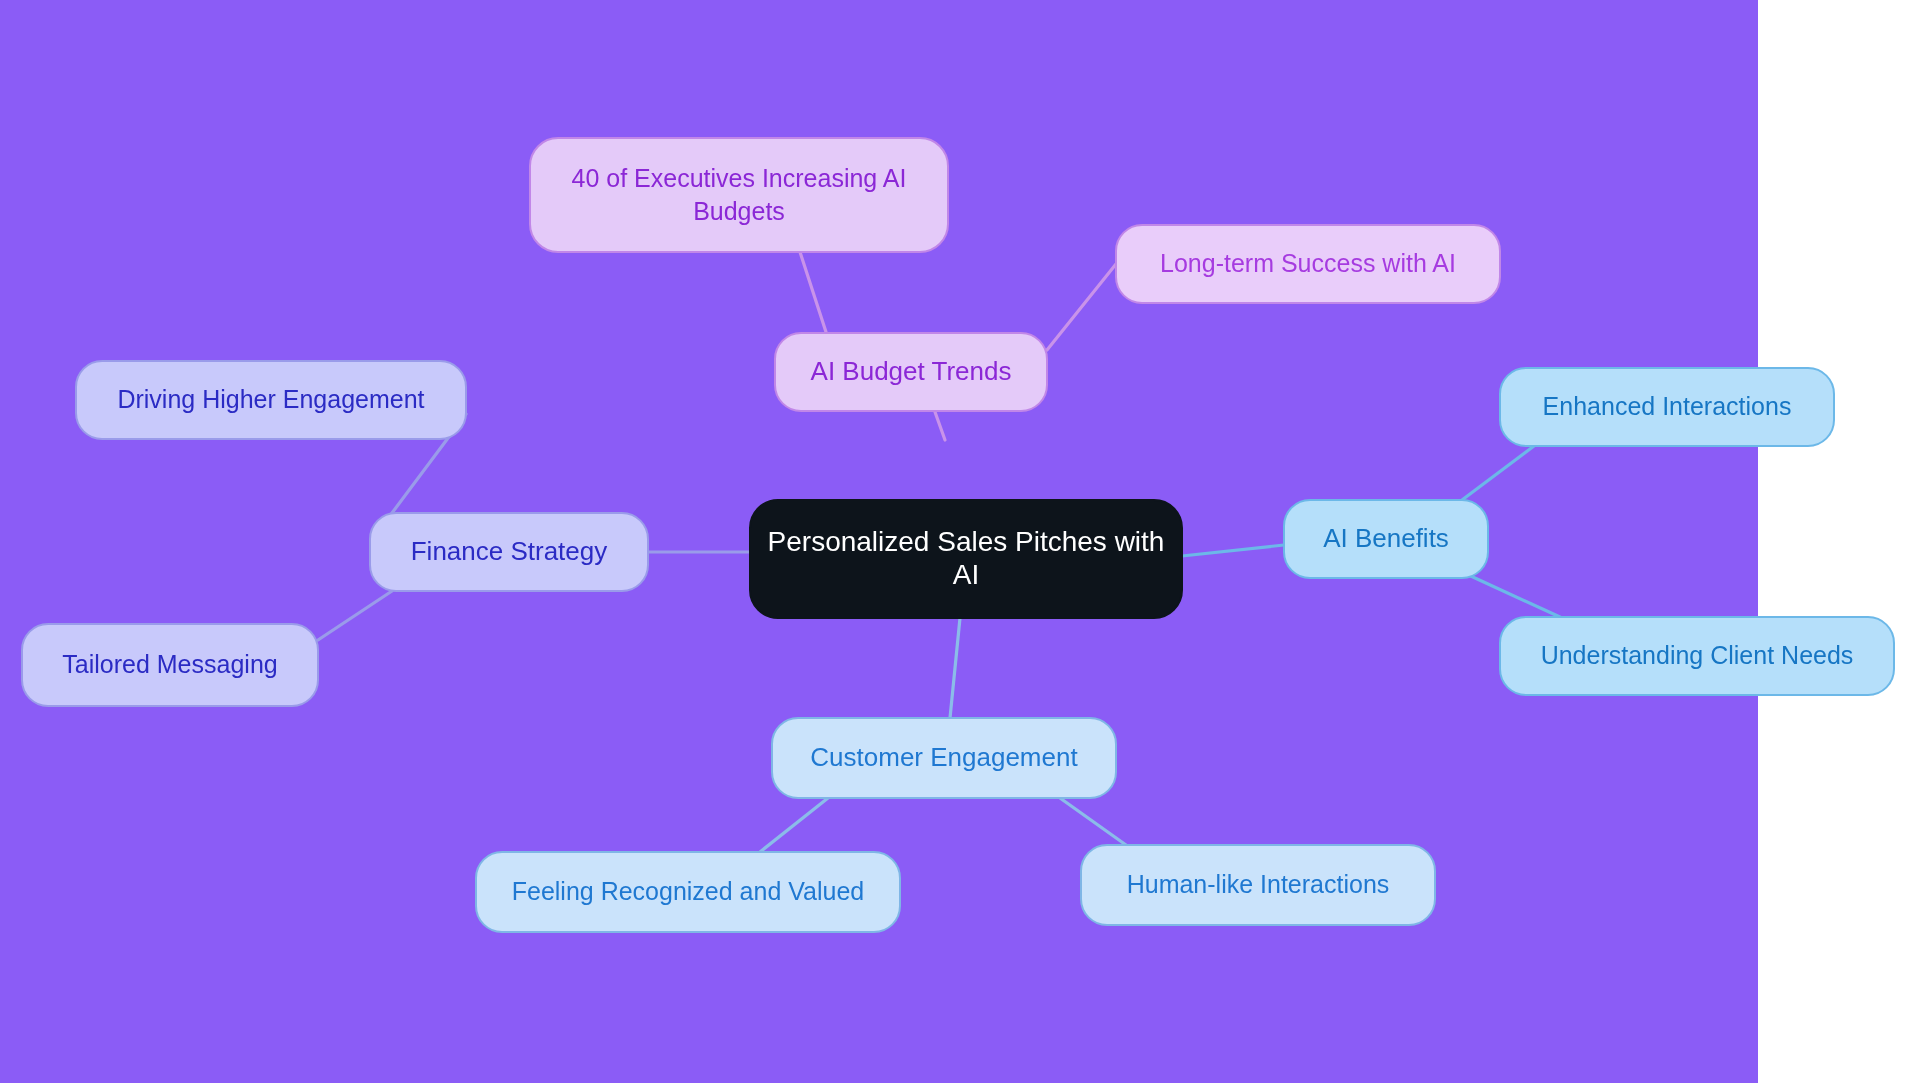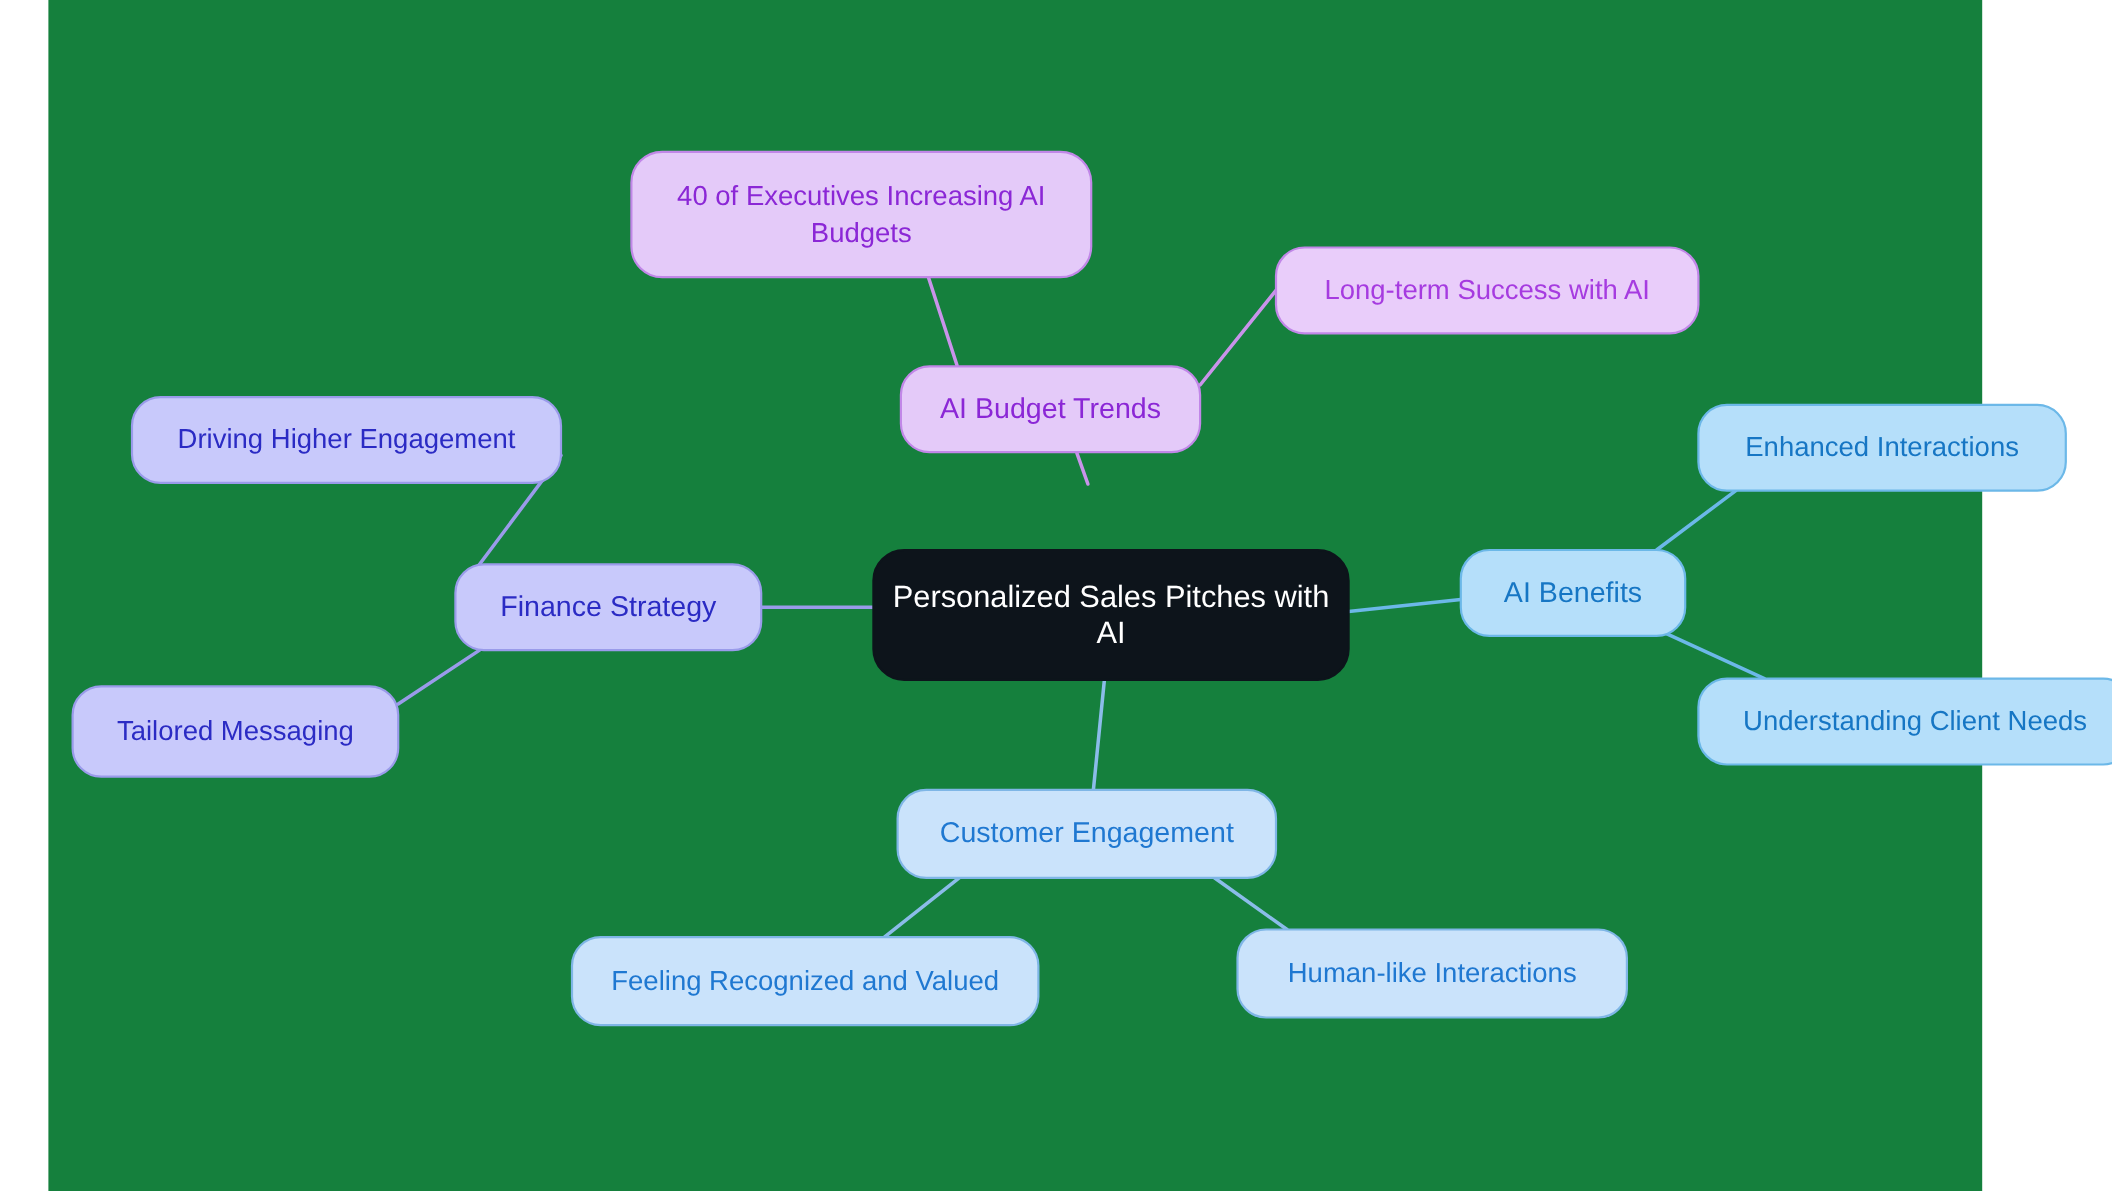--- a/index.html
+++ b/index.html
@@ -11,22 +11,21 @@
   body {
     width: 1920px;
     height: 1083px;
     overflow: hidden;
     font-family: "Liberation Sans", sans-serif;
   }
   #mindmap-root {
     position: relative;
     width: 1758px;
     height: 1083px;
-    background: #15803d;
-    margin-left: 44px;
+    background: #8b5cf6;
   }
   svg#mindmap-svg {
     position: absolute;
     top: 0;
     left: 0;
     width: 1920px;
     height: 1083px;
     display: block;
   }
   .edge {

